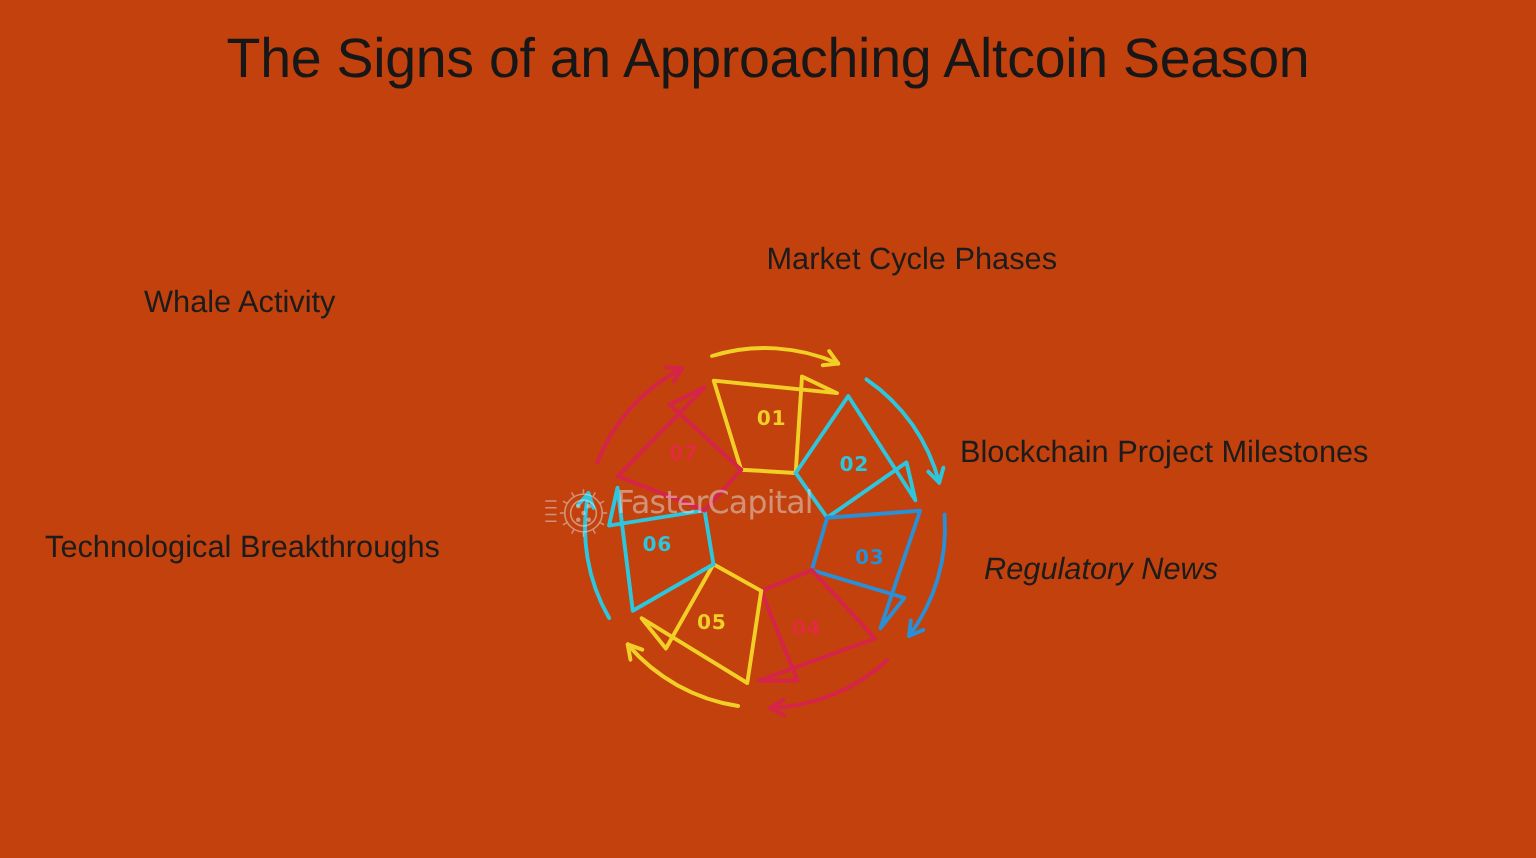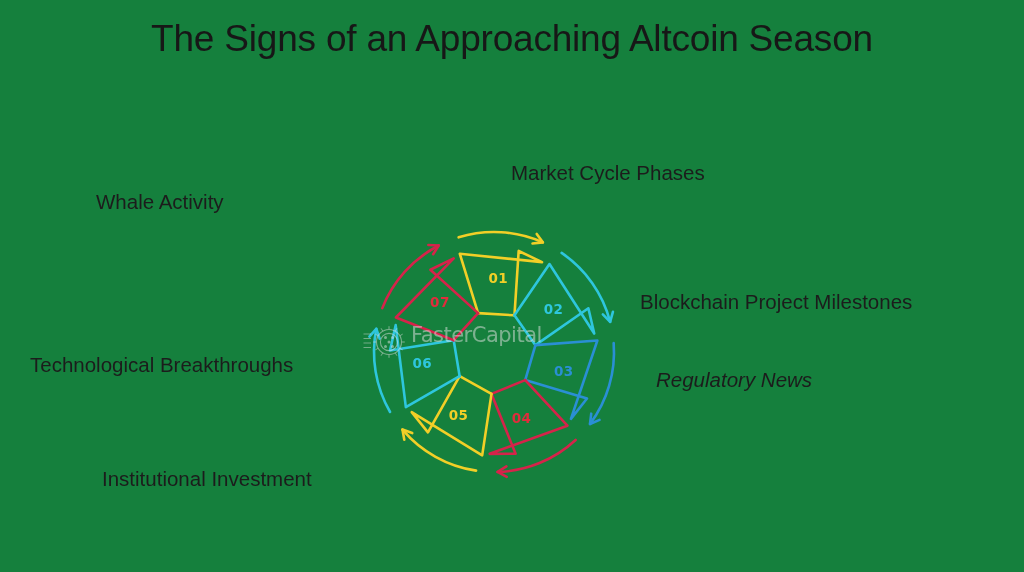--- a/index.html
+++ b/index.html
@@ -12,21 +12,21 @@
     height: 572px;
     overflow: hidden;
     font-family: "Liberation Sans", sans-serif;
     color: #1a1a1a;
     position: relative;
   }
   #slide {
     position: relative;
     width: 1024px;
     height: 572px;
-    background: #15803d;
+    background: #c2410c;
   }
   #page-title {
     position: absolute;
     left: 0;
     top: 18px;
     width: 1024px;
     text-align: center;
     font-size: 37px;
     font-weight: 400;
     letter-spacing: -0.2px;
@@ -44,21 +44,21 @@
   #label-01 { left: 511px; top: 162px; }
   #label-02 { left: 640px; top: 291px; }
   #label-03 { left: 656px; top: 369px; font-style: italic; }
   #label-04 { left: 527px; top: 468px; }
   #label-05 { left: 102px; top: 468px; }
   #label-06 { left: 30px; top: 354px; }
   #label-07 { left: 96px; top: 191px; }
 
   #wheel {
     position: absolute;
-    left: 356px;
+    left: 372px;
     top: 214px;
     width: 276px;
     height: 276px;
   }
   #wheel svg { display: block; }
 
   .wedge {
     fill: none;
     stroke-width: 2.6;
     stroke-linejoin: round;
@@ -108,21 +108,20 @@
 </head>
 <body>
 
 <div id="slide">
 
   <div id="page-title">The Signs of an Approaching Altcoin Season</div>
 
   <div class="cat-label" id="label-01">Market Cycle Phases</div>
   <div class="cat-label" id="label-02">Blockchain Project Milestones</div>
   <div class="cat-label" id="label-03">Regulatory News</div>
-  <div class="cat-label" id="label-05">Institutional Investment</div>
   <div class="cat-label" id="label-07">Whale Activity</div>
   <div class="cat-label" id="label-06">Technological Breakthroughs</div>
 
   <div id="wheel">
     <svg width="276" height="276" viewBox="0 0 276 276" xmlns="http://www.w3.org/2000/svg">
       <g id="wedges">
           <polyline points="122.08,99.13 103.81,39.78 186.04,48.11 162.67,36.97 158.46,101.32" class="wedge" stroke="#f2cf27"></polyline>
           <line x1="122.08" y1="99.13" x2="158.46" y2="101.32" class="wedge" stroke="#f2cf27"></line>
           <polyline points="158.46,101.32 193.48,50.03 238.23,119.52 232.37,94.30 179.43,131.13" class="wedge" stroke="#2ec6dd"></polyline>
           <line x1="158.46" y1="101.32" x2="179.43" y2="131.13" class="wedge" stroke="#2ec6dd"></line>

